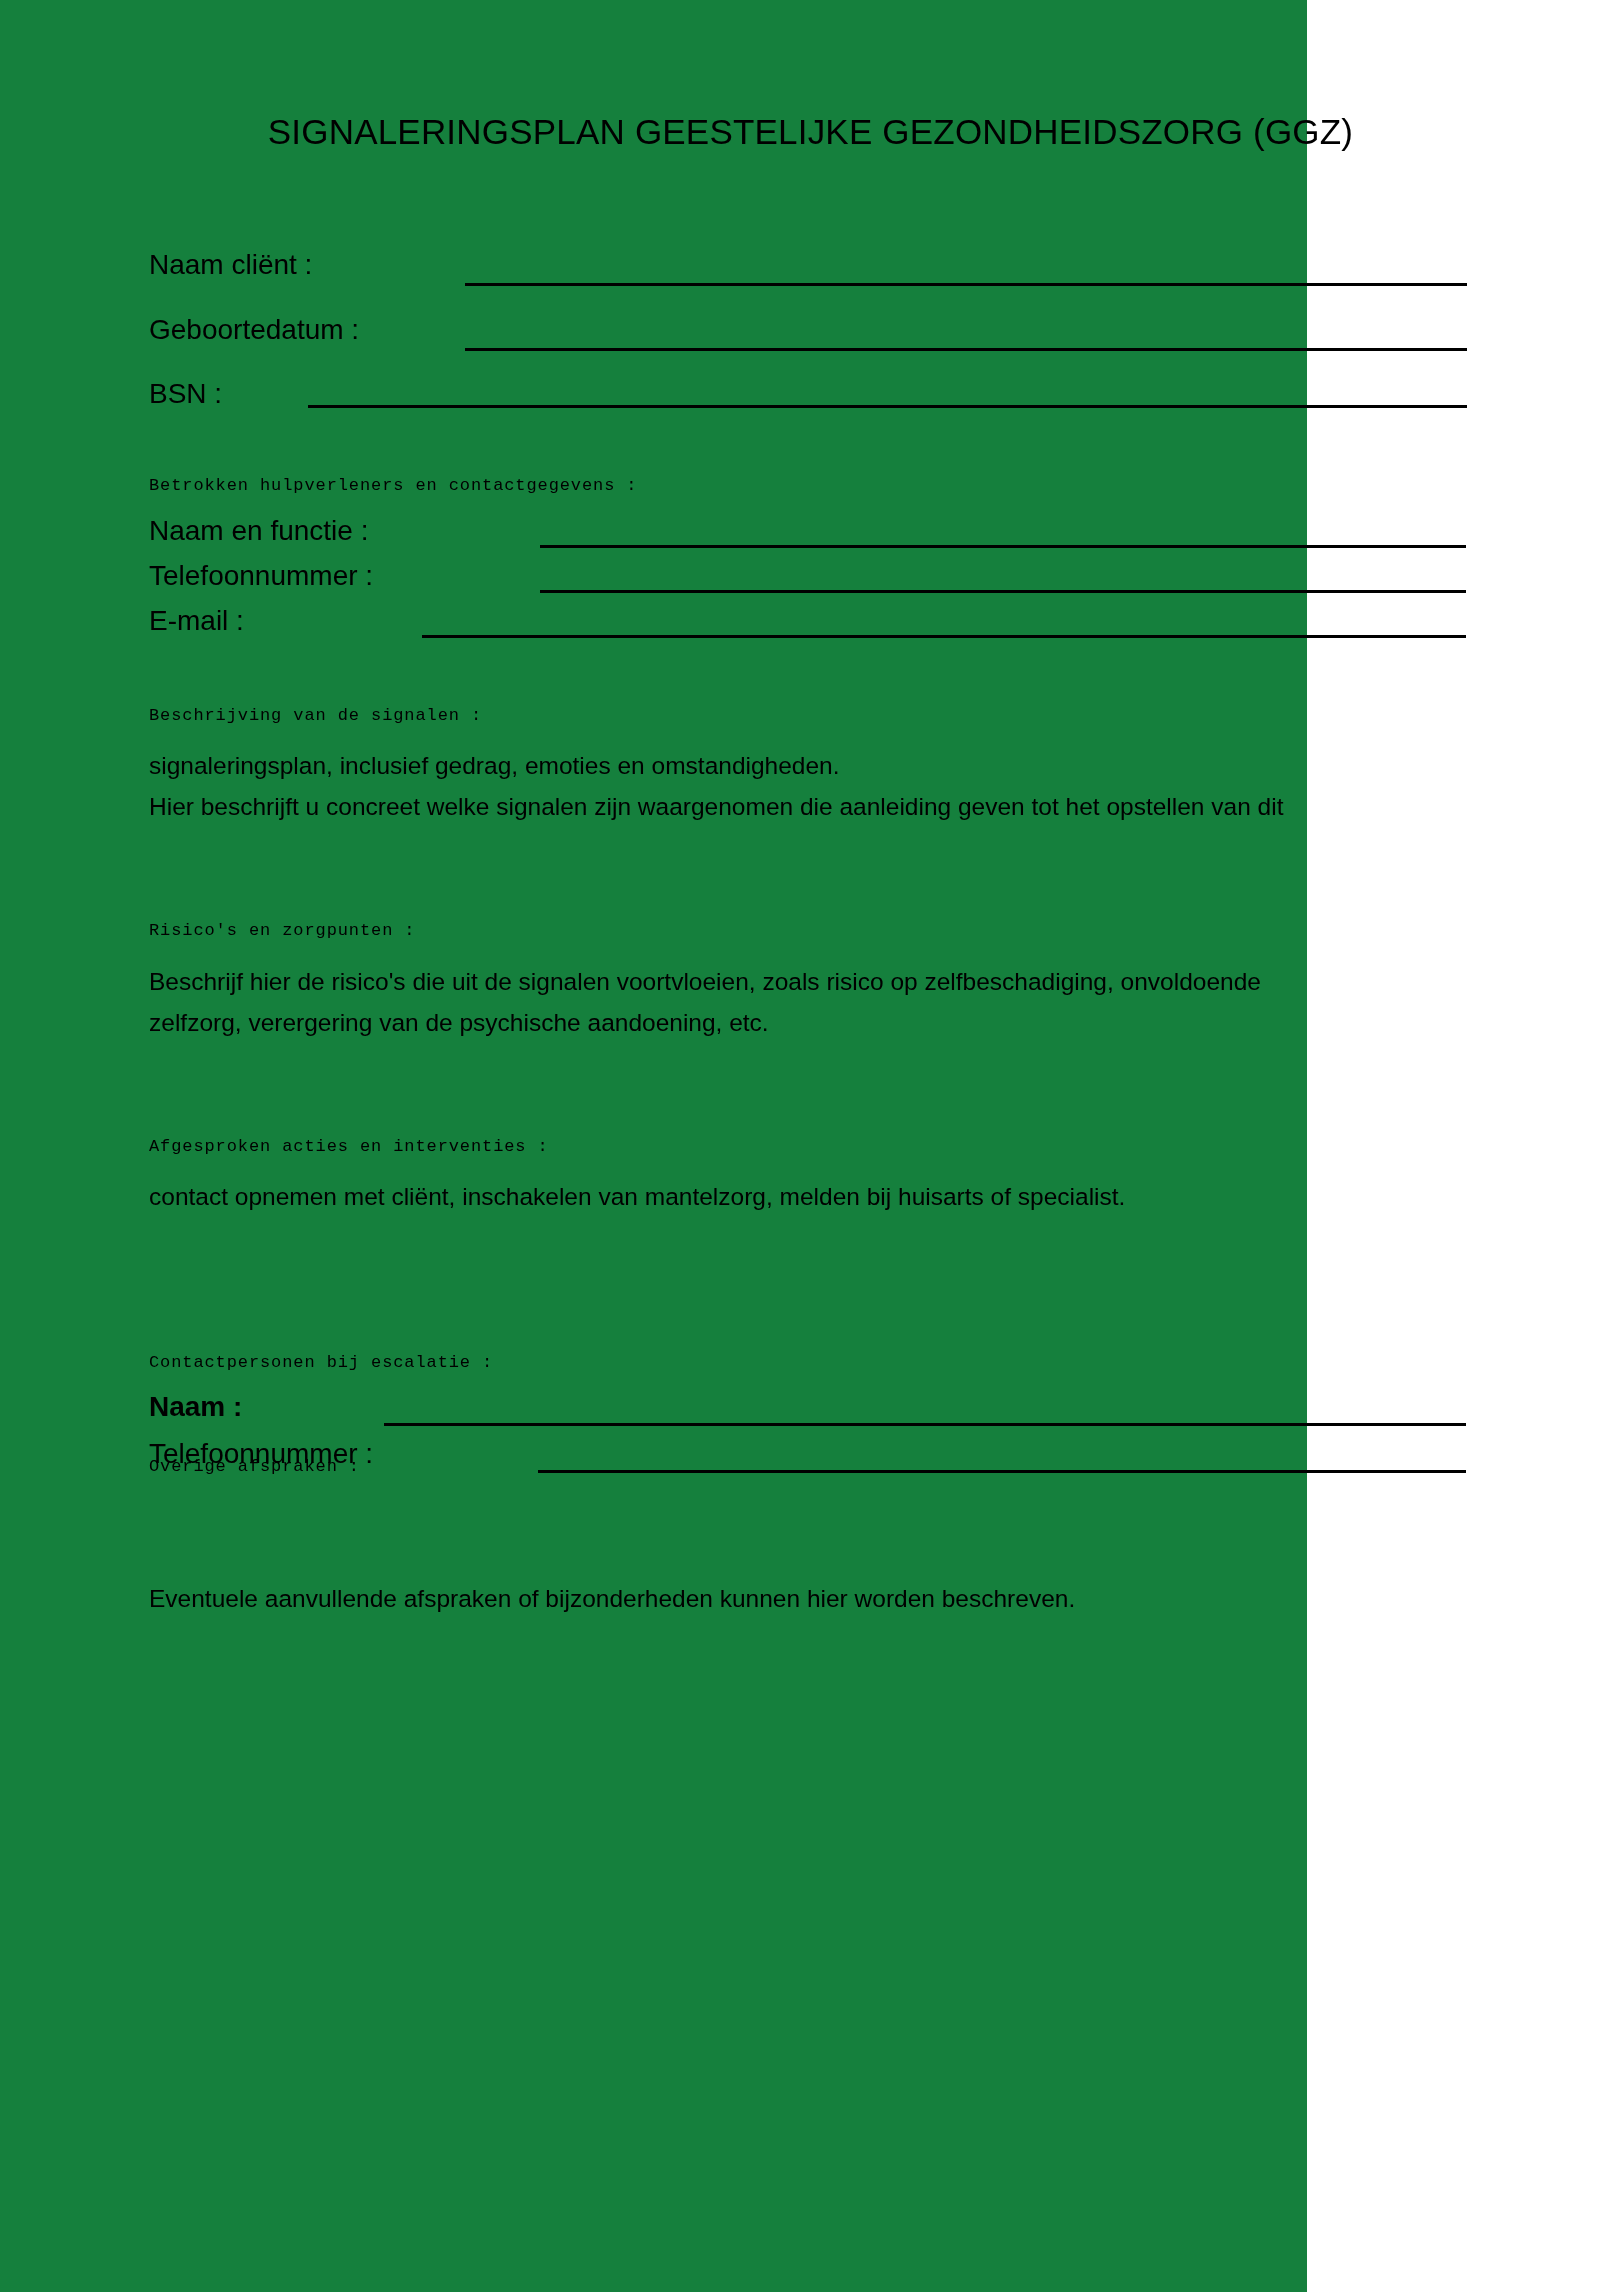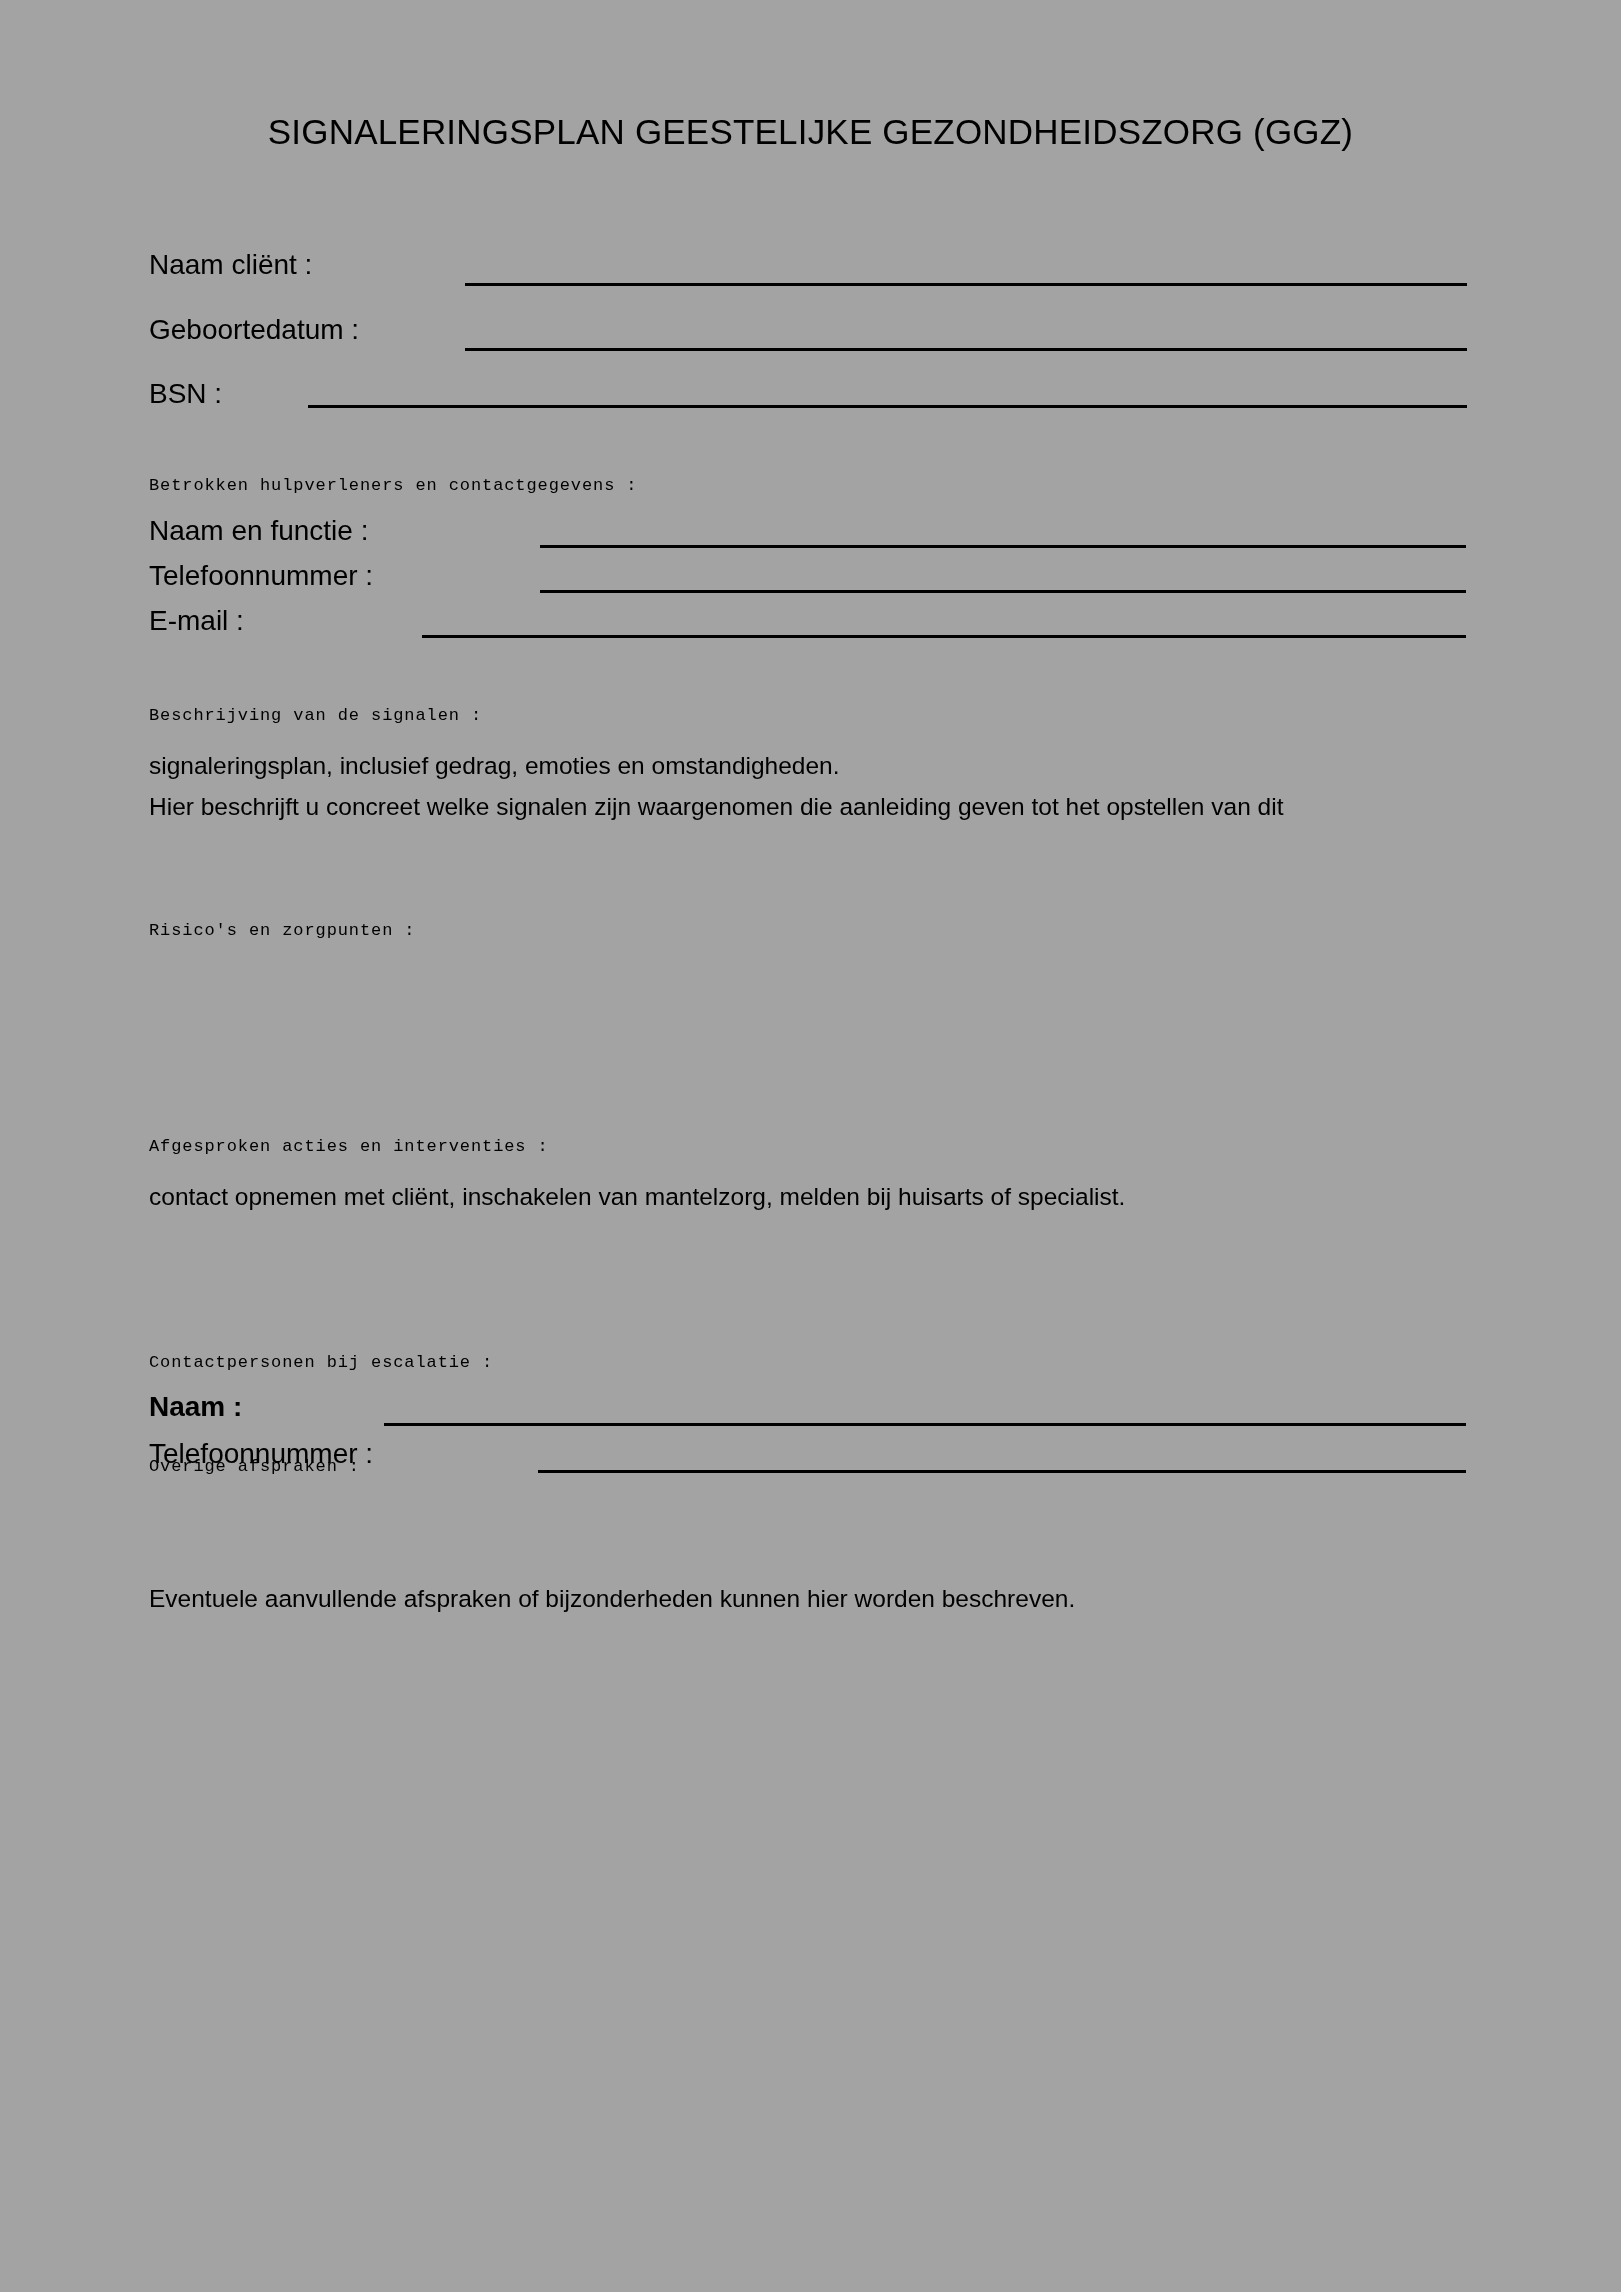--- a/index.html
+++ b/index.html
@@ -12,23 +12,23 @@
     height: 2293px;
     font-family: "Liberation Sans", sans-serif;
     color: #000000;
     position: relative;
     overflow: hidden;
   }
   .page {
     position: absolute;
     left: 0;
     top: 0;
-    width: 1621px;
+    width: 1307px;
     height: 2293px;
-    background: #a3a3a3;
+    background: #15803d;
   }
 
   
   .doc-title {
     position: absolute;
     left: 0;
     top: 110px;
     width: 1621px;
     text-align: center;
     font-size: 35px;
@@ -99,20 +99,24 @@
   <div class="lbl" style="left:149px; top:606px;">E-mail :</div>
   <div class="rule" style="left:422px; top:635px; width:1044px;"></div>
 
   <div class="sec-head" style="left:149px; top:701px;">Beschrijving van de signalen :</div>
   <div class="para" style="top:745px;">
     <span class="ln">signaleringsplan, inclusief gedrag, emoties en omstandigheden.</span>
     <span class="ln">Hier beschrijft u concreet welke signalen zijn waargenomen die aanleiding geven tot het opstellen van dit</span>
   </div>
 
   <div class="sec-head" style="left:149px; top:916px;">Risico's en zorgpunten :</div>
+  <div class="para" style="top:961px;">
+    <span class="ln">Beschrijf hier de risico's die uit de signalen voortvloeien, zoals risico op zelfbeschadiging, onvoldoende</span>
+    <span class="ln">zelfzorg, verergering van de psychische aandoening, etc.</span>
+  </div>
 
   <div class="sec-head" style="left:149px; top:1132px;">Afgesproken acties en interventies :</div>
   <div class="para" style="top:1176px;">
     <span class="ln">contact opnemen met cliënt, inschakelen van mantelzorg, melden bij huisarts of specialist.</span>
   </div>
 
   <div class="sec-head" style="left:149px; top:1348px;text-align:center;">Contactpersonen bij escalatie :</div>
 
   <div class="lbl" style="left:149px; top:1392px;font-weight:bold;">Naam :</div>
   <div class="rule" style="left:384px; top:1423px; width:1082px;"></div>

